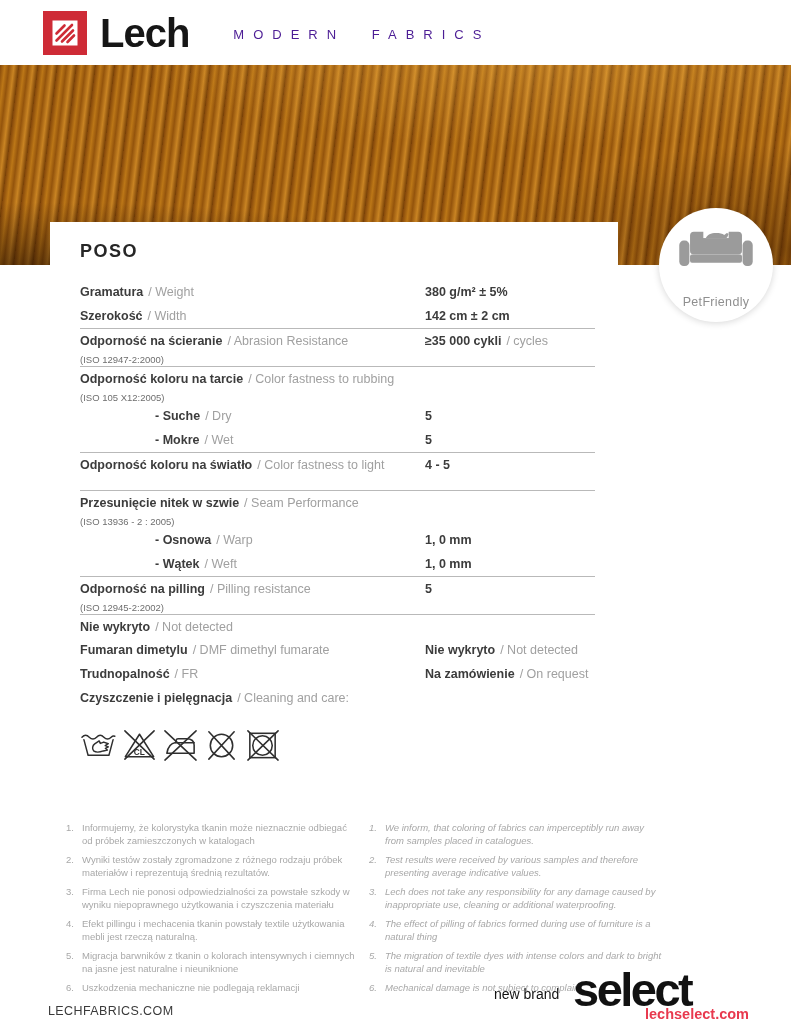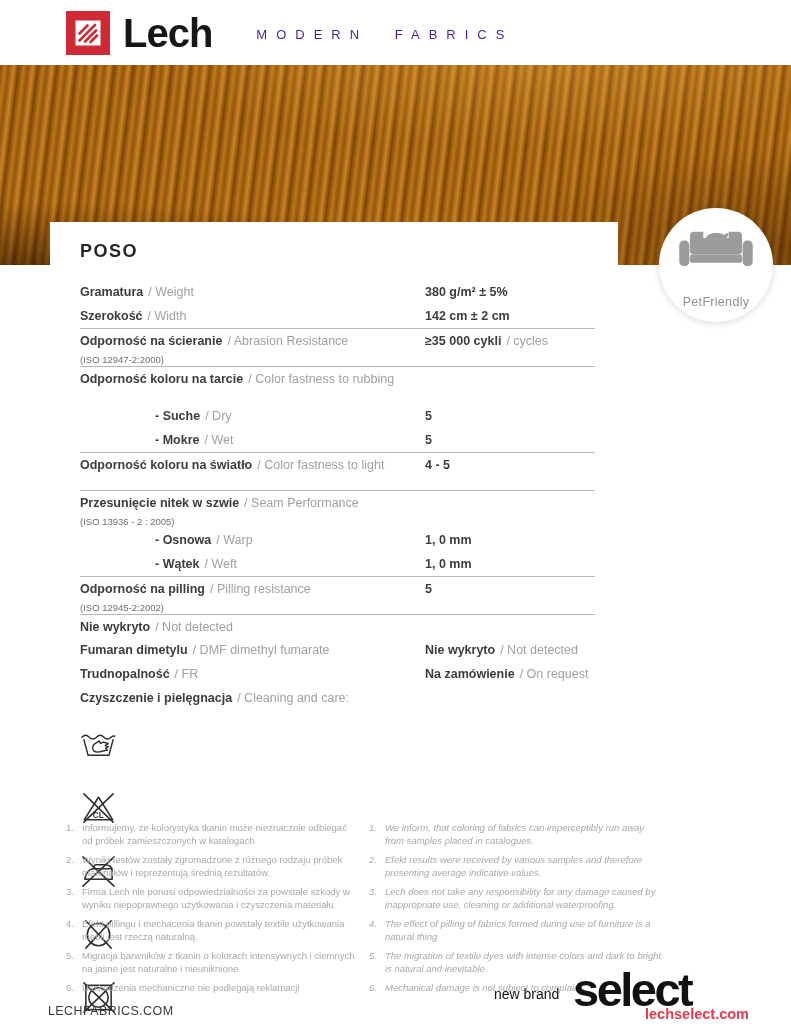--- a/index.html
+++ b/index.html
@@ -9,21 +9,21 @@
     --text-gray:#a0a0a0;
     --divider:#b9b9b9;
   }
   *{box-sizing:border-box;}
   html,body{margin:0;padding:0;background:#fff;}
   .page{position:relative;width:791px;height:1024px;background:#fff;overflow:hidden;
         font-family:"Liberation Sans",sans-serif;color:var(--text-dark);}
 
   
   .header{position:absolute;top:0;left:0;right:0;height:65px;display:flex;align-items:center;
-          padding-left:66px;background:#fff;z-index:4;}
+          padding-left:43px;background:#fff;z-index:4;}
   .logo{width:44px;height:44px;flex:none;}
   .brand{font-size:40px;font-weight:700;color:#161616;margin-left:13px;letter-spacing:-1px;line-height:1;}
   .tagline{font-size:13px;color:#4c1d95;letter-spacing:9px;word-spacing:14px;margin-left:44px;
            margin-top:4px;font-weight:500;text-align:center;}
 
   
   .banner{position:absolute;top:65px;left:0;width:791px;height:200px;z-index:1;
     background:
       radial-gradient(120% 95% at 6% 118%, rgba(28,11,0,.8), rgba(28,11,0,0) 52%),
       radial-gradient(55% 75% at 100% 92%, rgba(62,28,0,.45), rgba(62,28,0,0) 70%),
@@ -44,21 +44,21 @@
   .labelcol{width:345px;flex:none;}
   .valcol{flex:1;}
   .row.indent .labelcol{padding-left:75px;}
   .tall .lbl,.tall .valcol{height:24px;display:flex;align-items:center;}
   .pl{font-weight:700;color:var(--text-dark);}
   .en{color:var(--text-gray);font-weight:400;margin-left:5px;}
   .val{font-weight:700;color:var(--text-dark);}
   .iso{font-size:9.5px;color:#6e6e6e;line-height:11px;margin-top:1px;}
 
   
-  .care{display:flex;gap:22px;margin-top:14px;flex-direction:column;}
+  .care{display:flex;gap:4px;margin-top:14px;}
   .care-icon{width:37px;height:41px;}
   .care-icon svg{width:100%;height:100%;}
 
   
   .badge{position:absolute;left:659px;top:208px;width:114px;height:114px;border-radius:50%;
          background:#fff;box-shadow:0 1px 7px rgba(0,0,0,.16);z-index:5;
          display:flex;flex-direction:column;align-items:center;justify-content:center;gap:16px;}
   .badge svg{width:76px;height:46px;margin-top:8px;}
   .badge-label{font-size:12.5px;color:#8f8f8f;margin-top:4px;letter-spacing:.3px;font-weight:500;}
 
@@ -147,20 +147,21 @@
             <span class="val">≥35 000 cykli</span>
             <span class="en">/ cycles</span>
           </div>
         </div>
         <div class="row tall sep">
           <div class="labelcol">
             <div class="lbl">
               <span class="pl">Odporność koloru na tarcie</span>
               <span class="en">/ Color fastness to rubbing</span>
             </div>
+            <div class="iso">(ISO 105 X12:2005)</div>
           </div>
           <div class="valcol"></div>
         </div>
         <div class="row indent">
           <div class="labelcol">
             <div class="lbl"><span class="pl">- Suche</span><span class="en">/ Dry</span></div>
           </div>
           <div class="valcol"><span class="val">5</span></div>
         </div>
         <div class="row indent">
@@ -301,21 +302,21 @@
           <span class="fntext">Uszkodzenia mechaniczne nie podlegają reklamacji</span>
         </div>
       </div>
     <div class="fncol en-col">
         <div class="fnitem">
           <span class="fnnum">1.</span>
           <span class="fntext">We inform, that coloring of fabrics can imperceptibly run away from samples placed in catalogues.</span>
         </div>
         <div class="fnitem">
           <span class="fnnum">2.</span>
-          <span class="fntext">Efekt results were received by various samples and therefore presenting average indicative values.</span>
+          <span class="fntext">Test results were received by various samples and therefore presenting average indicative values.</span>
         </div>
         <div class="fnitem">
           <span class="fnnum">3.</span>
           <span class="fntext">Lech does not take any responsibility for any damage caused by inappropriate use, cleaning or additional waterproofing.</span>
         </div>
         <div class="fnitem">
           <span class="fnnum">4.</span>
           <span class="fntext">The effect of pilling of fabrics formed during use of furniture is a natural thing</span>
         </div>
         <div class="fnitem">

